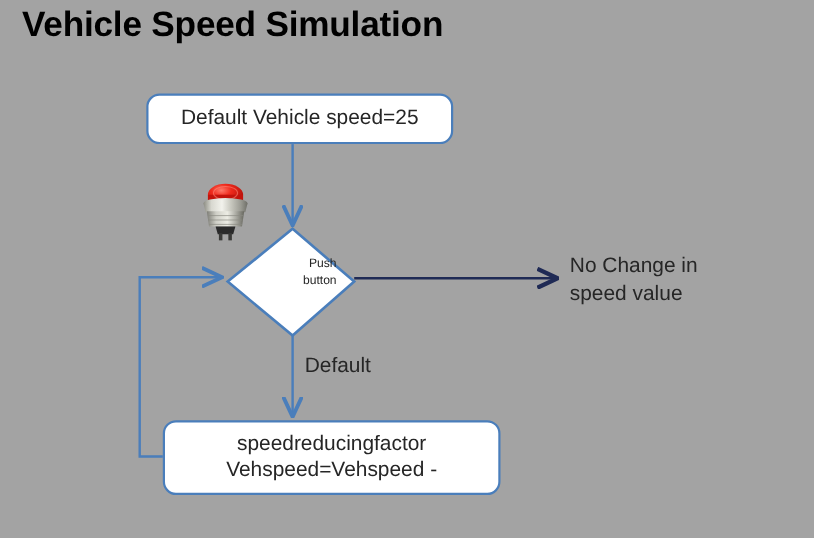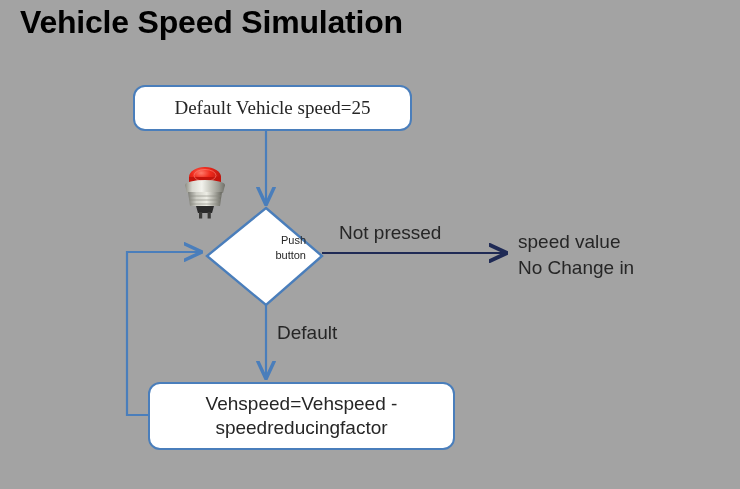--- a/index.html
+++ b/index.html
@@ -39,21 +39,20 @@
     text-align: center;
     color: #262626;
     line-height: 1.25;
   }
   #box-default-speed {
     left: 133px;
     top: 85px;
     width: 279px;
     height: 46px;
     font-size: 19px;
-    font-family: Liberation Serif, serif;
   }
   #box-speed-update {
     left: 148px;
     top: 382px;
     width: 307px;
     height: 68px;
     font-size: 19px;
     padding: 0 14px;
   }
   #decision-diamond-label {
@@ -127,33 +126,32 @@
     <path d="M148,415 L127,415 L127,252 L200,252" fill="none" stroke="#4a7ebb" stroke-width="2.2" marker-end="url(#arrow-blue)"></path>
   </svg>
 
   <div class="flow-box" id="box-default-speed">Default Vehicle speed=25</div>
 
   <div id="decision-diamond-label">
     <div>Push</div>
     <div>button</div>
   </div>
 
-  <div class="edge-label" id="label-not-pressed">Not pressed</div>
 
   <div class="edge-label" id="label-pressed">Default</div>
 
   <div id="label-no-change">
+    <div>No Change in</div>
     <div>speed value</div>
-    <div>No Change in</div>
   </div>
 
   <div class="flow-box" id="box-speed-update">
     <div>
+      <div>speedreducingfactor</div>
       <div>Vehspeed=Vehspeed -</div>
-      <div>speedreducingfactor</div>
     </div>
   </div>
 
   <svg id="push-button-image" viewBox="0 0 52 58">
     <defs>
       <linearGradient id="metalGrad" x1="0" y1="0" x2="1" y2="0">
         <stop offset="0%" stop-color="#8d8d84"></stop>
         <stop offset="18%" stop-color="#d8d8d0"></stop>
         <stop offset="42%" stop-color="#f2f2ec"></stop>
         <stop offset="62%" stop-color="#c9c9c0"></stop>

